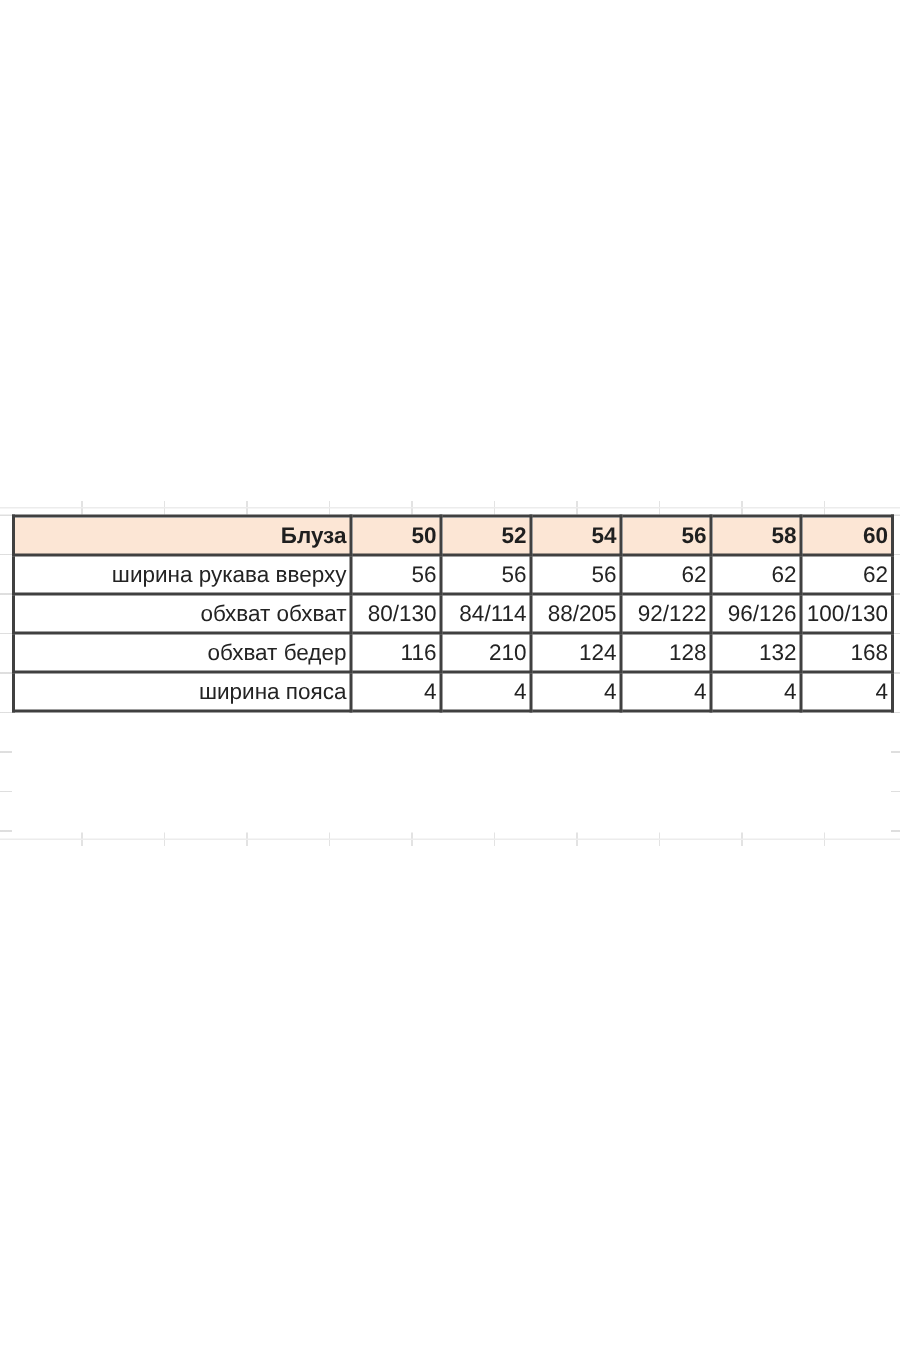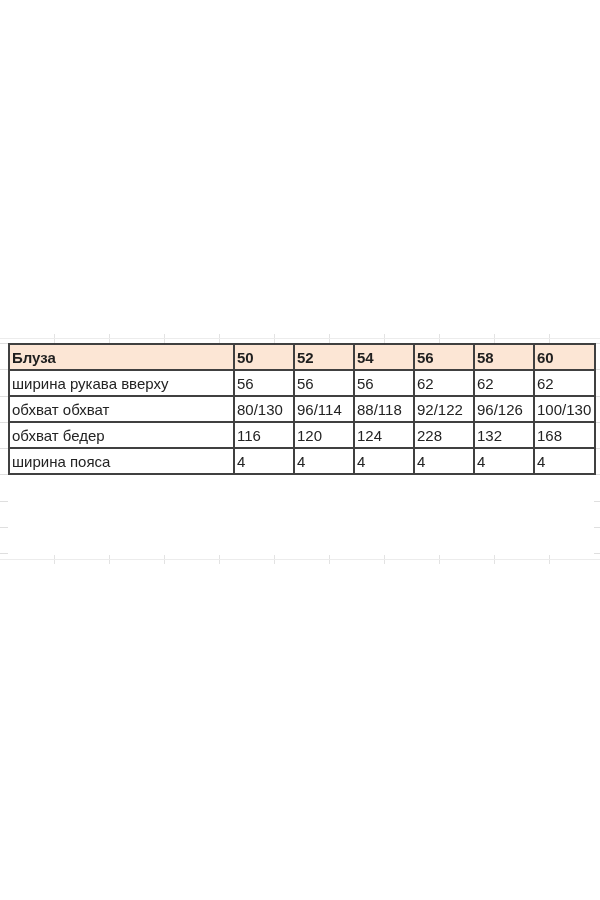--- a/index.html
+++ b/index.html
@@ -35,21 +35,21 @@
     position: absolute;
     left: 8px;
     top: 343px;
     width: 586px;
     border-collapse: collapse;
     table-layout: fixed;
   }
   table.size-table td {
     border: 2px solid #404040;
     height: 24px;
-    text-align: left;
+    text-align: right;
     vertical-align: middle;
     font-size: 15px;
     color: #232323;
     padding: 0 2px;
     background: #ffffff;
     overflow: hidden;
     white-space: nowrap;
   }
   table.size-table tr.hdr td {
     background: #fce6d5;
@@ -94,32 +94,32 @@
         <td>56</td>
         <td>56</td>
         <td>56</td>
         <td>62</td>
         <td>62</td>
         <td>62</td>
       </tr>
       <tr>
         <td>обхват обхват</td>
         <td>80/130</td>
-        <td>96/114</td>
-        <td>88/118</td>
+        <td>84/114</td>
+        <td>88/205</td>
         <td>92/122</td>
         <td>96/126</td>
         <td>100/130</td>
       </tr>
       <tr>
         <td>обхват бедер</td>
         <td>116</td>
-        <td>120</td>
+        <td>210</td>
         <td>124</td>
-        <td>228</td>
+        <td>128</td>
         <td>132</td>
         <td>168</td>
       </tr>
       <tr>
         <td>ширина пояса</td>
         <td>4</td>
         <td>4</td>
         <td>4</td>
         <td>4</td>
         <td>4</td>

